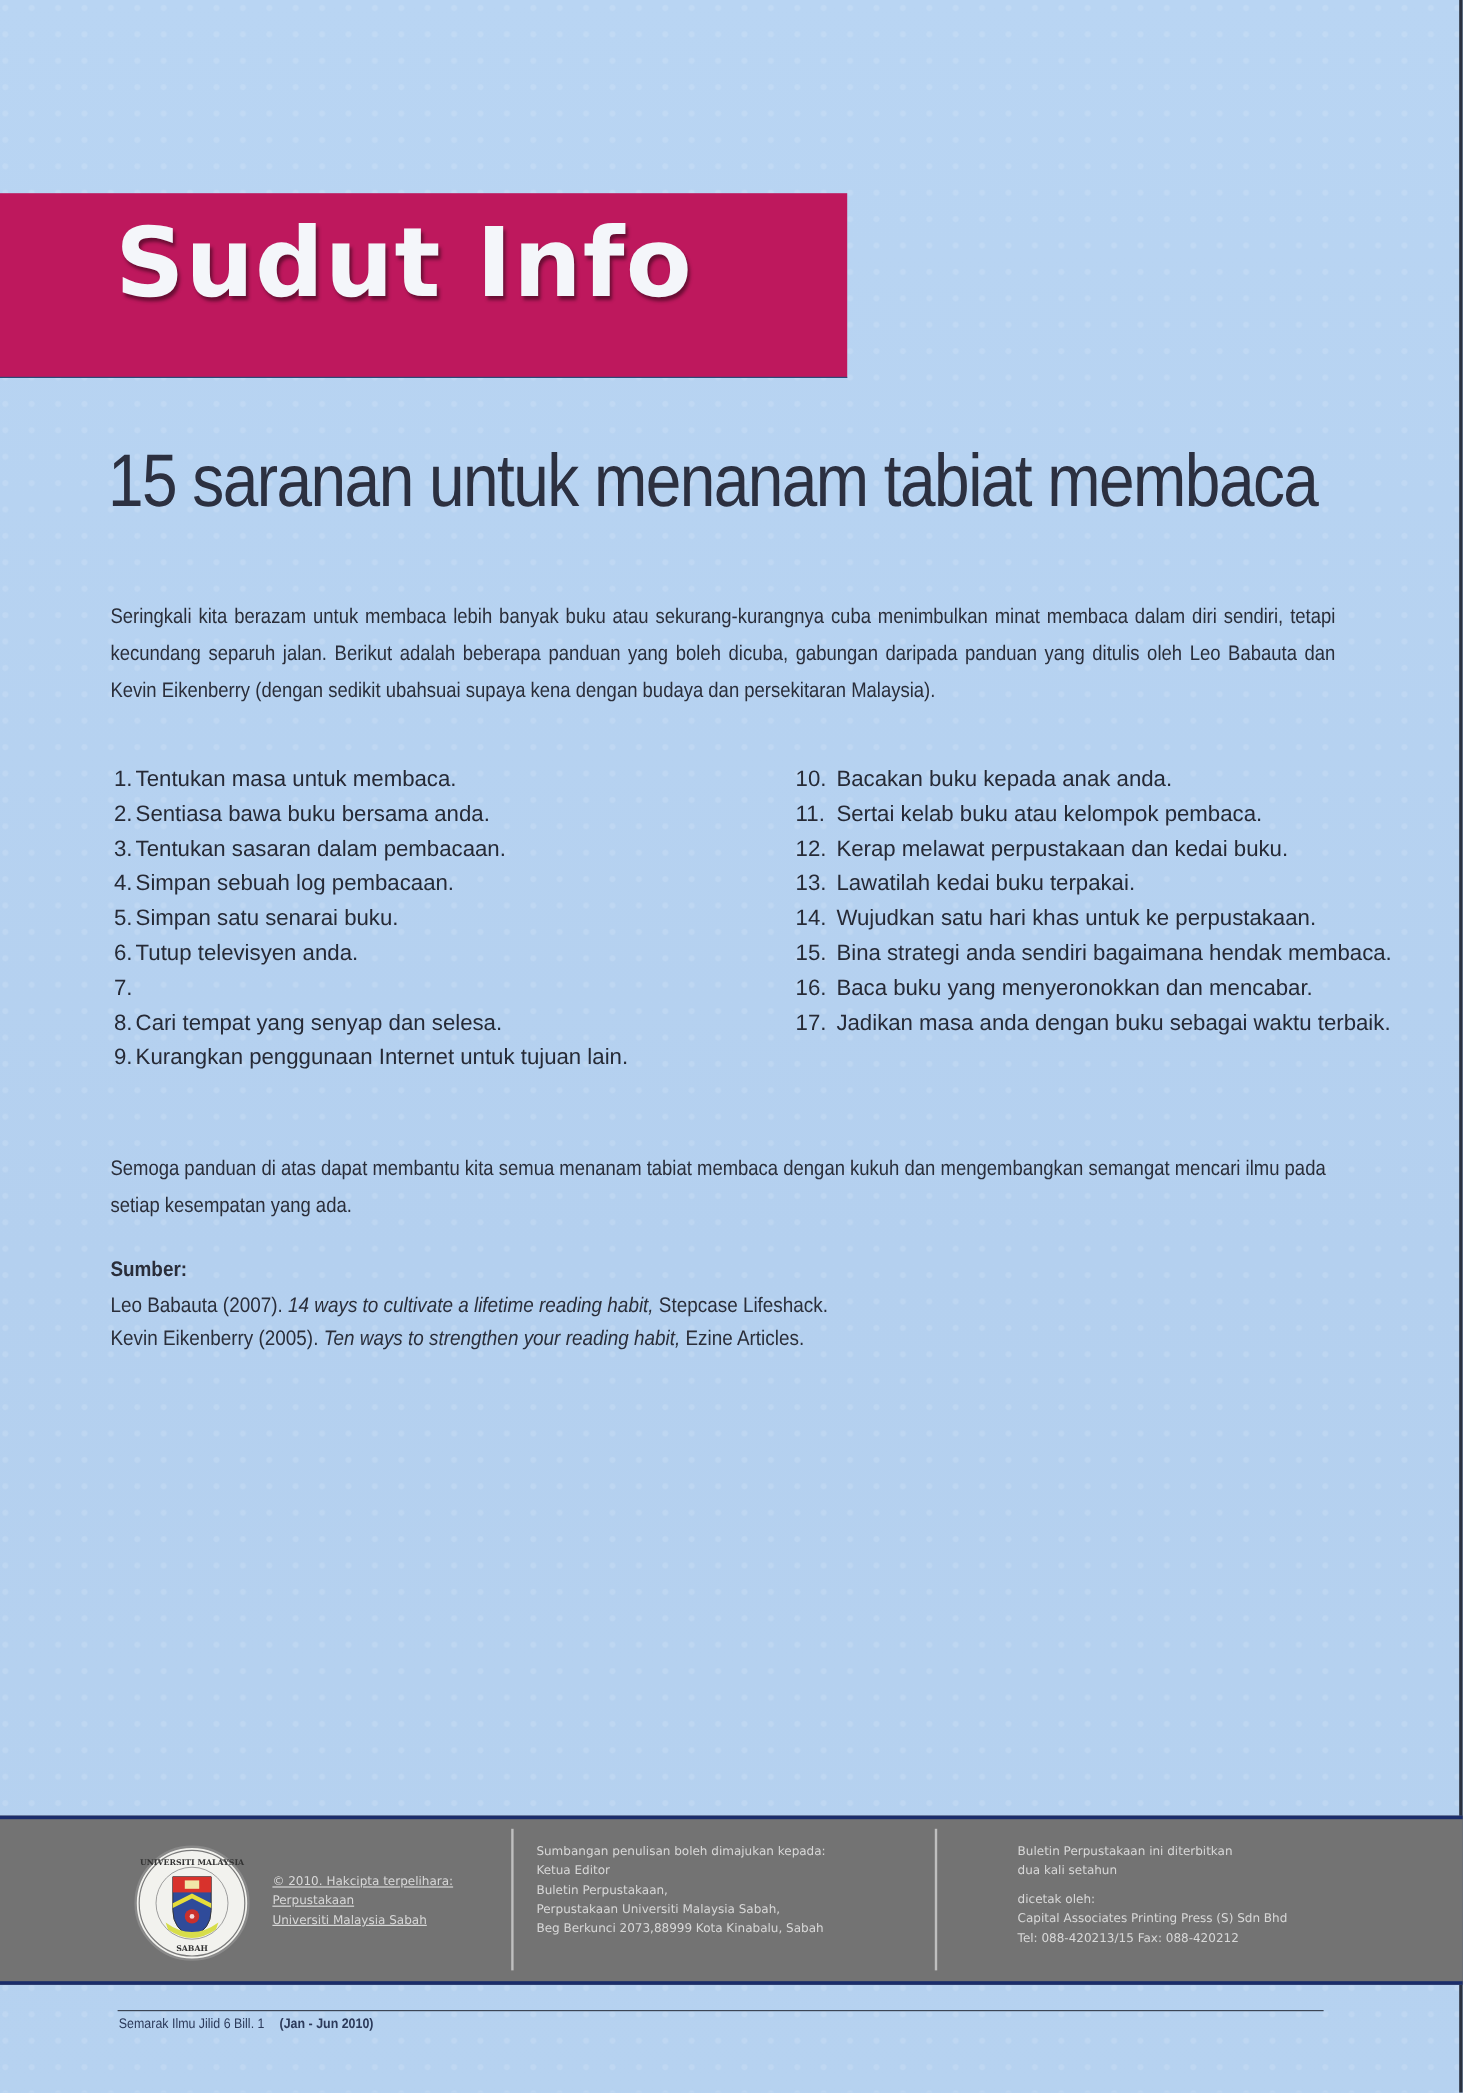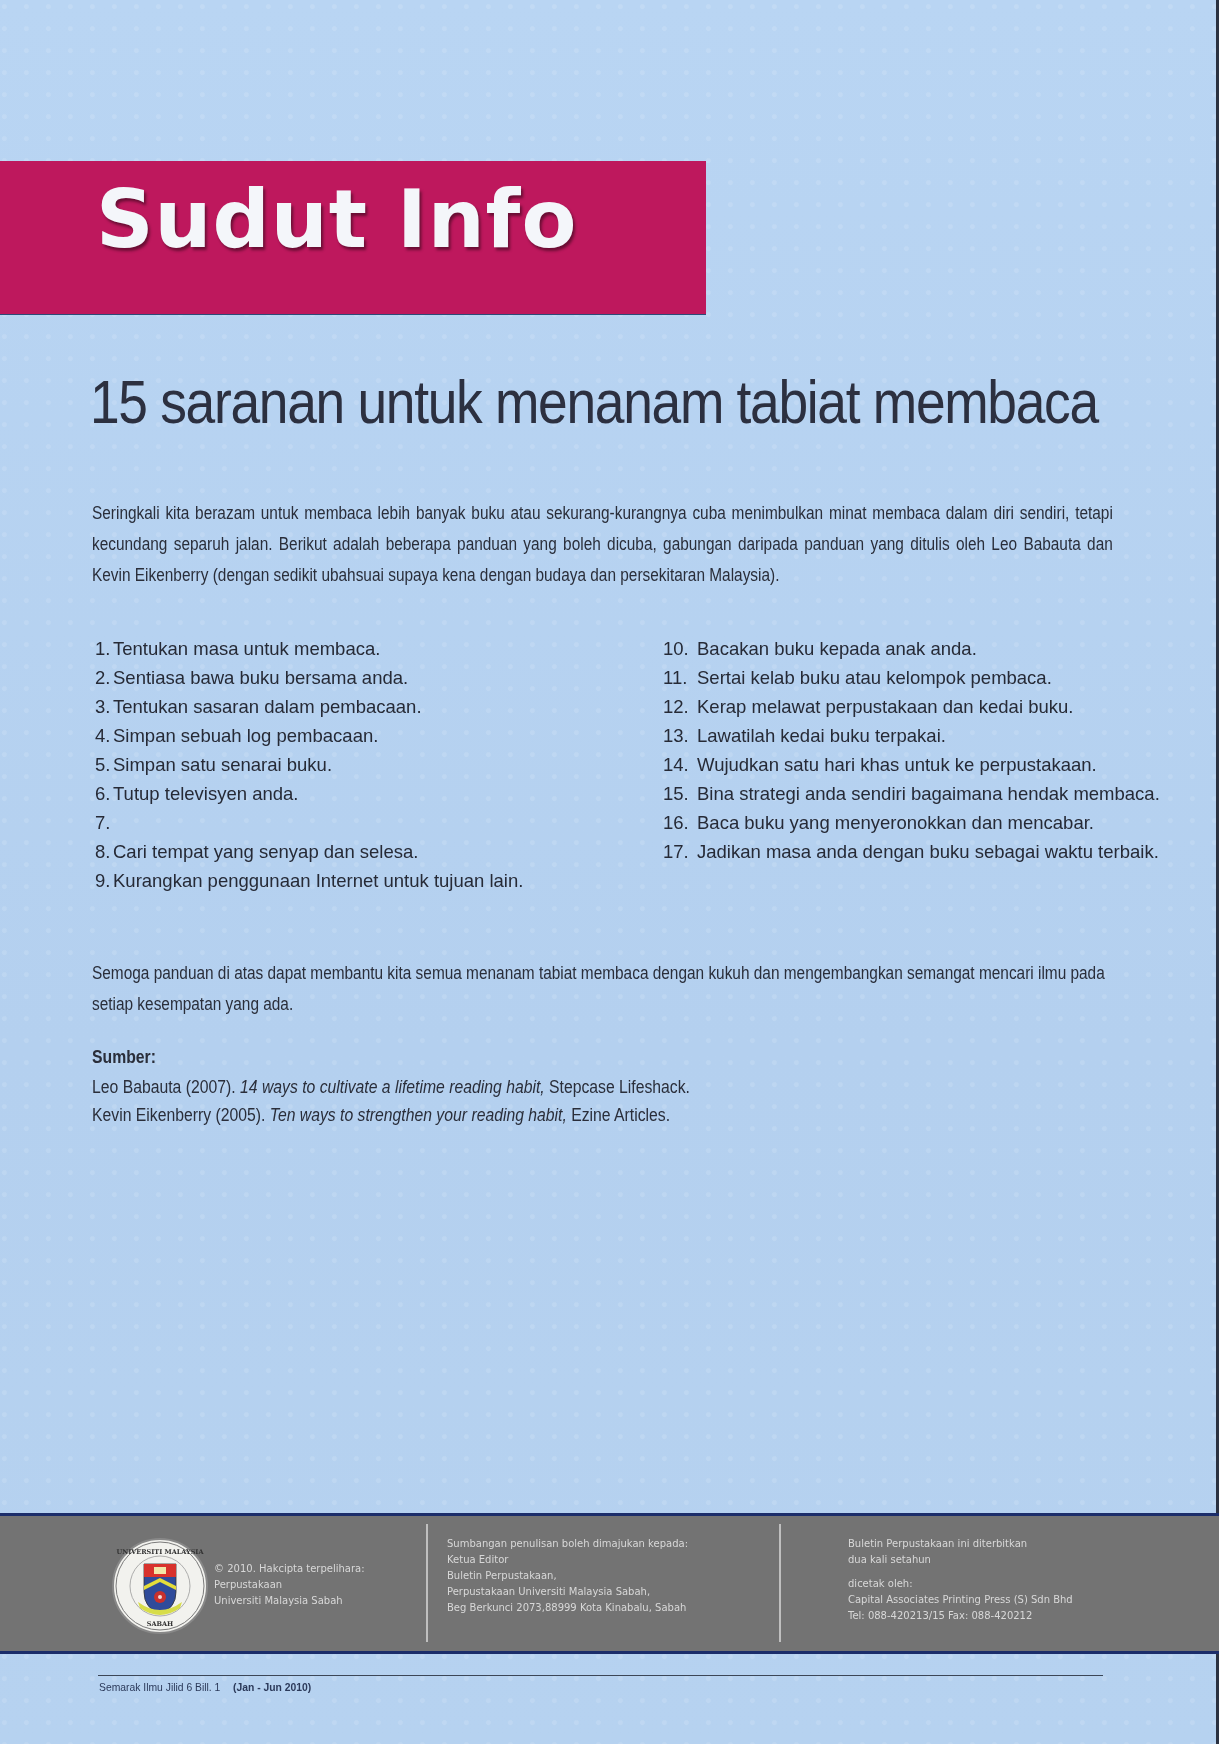--- a/index.html
+++ b/index.html
@@ -75,21 +75,21 @@
   }
   .logo {
     position: absolute; left: 112px; top: 22px; width: 92px; height: 92px;
     border-radius: 50%; background: #f2f2ee; border: 2px solid #888;
   }
   .logo svg { display: block; }
   .foot-col {
     position: absolute; top: 20px; font-family: "DejaVu Sans", sans-serif;
     font-size: 10px; line-height: 16px; color: #d8d8d8;
   }
-  .col1 { left: 214px; top: 45px; }
+  .col1 { left: 227px; top: 45px; text-decoration: underline; }
   .col2 { left: 447px; }
   .col3 { left: 808px; margin-left: 40px; }
   .col3 .gap { height: 8px; }
   .divider {
     position: absolute; top: 8px; width: 2px; height: 118px; background: #bfbfbf;
   }
   .div1 { left: 426px; }
   .div2 { left: 779px; }
   .footer-rule {
     position: absolute; left: 98px; top: 1675px; width: 1005px; height: 1px;

